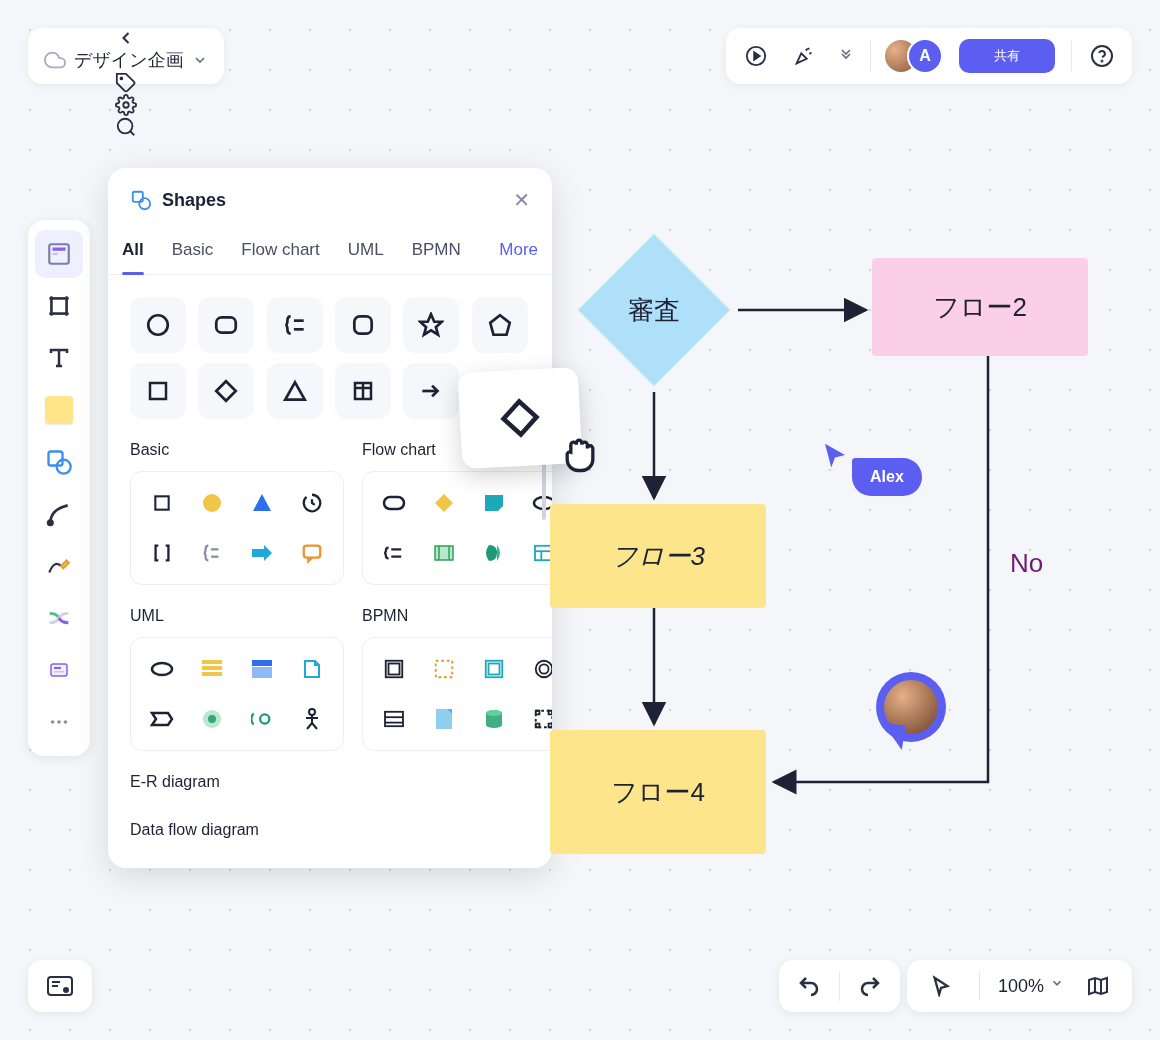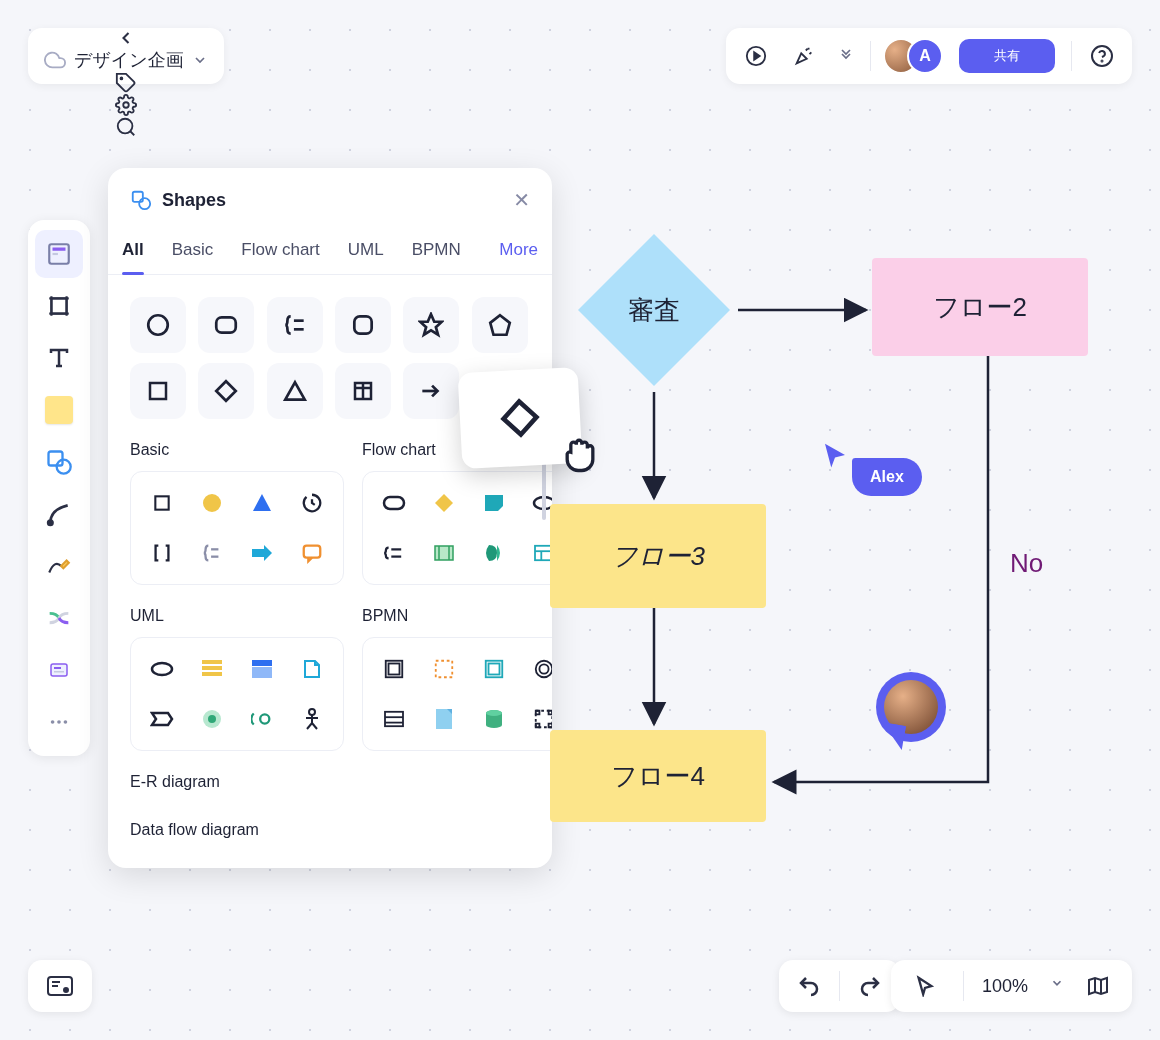--- a/index.html
+++ b/index.html
@@ -85,21 +85,21 @@
   transform:rotate(-3deg);
 }
 .grab-cursor { position:absolute; left:558px; top:432px; font-size:38px; }
 
 .node { position:absolute; display:flex; align-items:center; justify-content:center; font-size:26px; color:#1e2235;}
 .node-diamond { left:570px; top:226px; width:168px; height:168px;}
 .node-diamond svg { position:absolute; inset:0;}
 .node-rect { border-radius:4px; }
 .node-flow2 { left:872px; top:258px; width:216px; height:98px; background:#fbcfe8;}
 .node-flow3 { left:550px; top:504px; width:216px; height:104px; background:#fce58a;font-style:italic;}
-.node-flow4 { left:550px; top:730px; width:216px; height:92px; background:#fce58a;}
+.node-flow4 { left:550px; top:730px; width:216px; height:124px; background:#fce58a;}
 .edge-label { position:absolute; font-size:26px; color:#701a75;margin-left:40px;}
 .lbl-no { left:970px; top:548px;}
 
 .alex { position:absolute; left:820px; top:440px;}
 .alex-cursor { color:#5b5ef0; }
 .alex-tag { background:#5b5ef0; color:#fff; padding:10px 18px; border-radius:22px; border-top-left-radius:4px; font-size:16px; font-weight:600; position:absolute; left:32px; top:18px;}
 
 .float-avatar { position:absolute; left:876px; top:672px; width:70px; height:70px; border-radius:50%; background:#5b5ef0; display:flex; align-items:center; justify-content:center;}
 .float-avatar .inner { width:54px; height:54px; border-radius:50%; background: radial-gradient(circle at 35% 30%, #e6b088, #6b3f28); }
 .float-avatar::after { content:''; position:absolute; bottom:-6px; left:4px; width:0; height:0; border:12px solid transparent; border-top-color:#5b5ef0; border-right-color:#5b5ef0; transform:rotate(10deg);}
@@ -651,21 +651,21 @@
   </div>
 </div>
 
 <div class="bottom-right">
   <div class="sm-btn">
     <svg width="22" height="22" viewBox="0 0 24 24" fill="none" stroke="#2b2f44" stroke-width="2.5">
         <path d="M5 3 L19 12 L12 14 L10 21 z"></path>
       </svg>
   </div>
   <div class="tb-sep"></div>
-  <div style="display:flex; gap:22px; cursor:pointer;">
+  <div style="display:flex; gap:6px; cursor:pointer;">
     <span class="zoom-txt">100%</span>
     <svg width="14" height="14" viewBox="0 0 24 24" fill="none" stroke="#6a6e88" stroke-width="3">
         <polyline points="6 9 12 15 18 9"></polyline>
       </svg>
   </div>
   <div class="sm-btn">
     <svg width="24" height="22" viewBox="0 0 24 22" fill="none" stroke="#2b2f44" stroke-width="2">
         <path d="M3 5 L9 3 L15 5 L21 3 L21 17 L15 19 L9 17 L3 19 z"></path>
         <line x1="9" y1="3" x2="9" y2="17"></line>
         <line x1="15" y1="5" x2="15" y2="19"></line>

